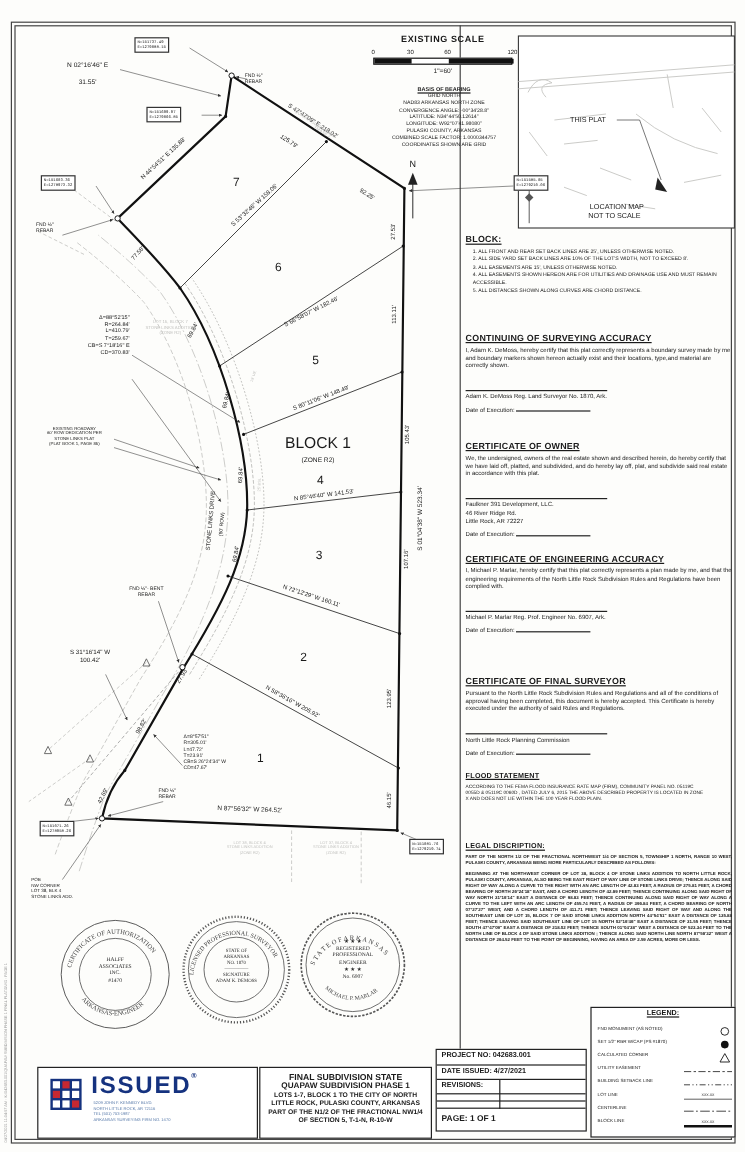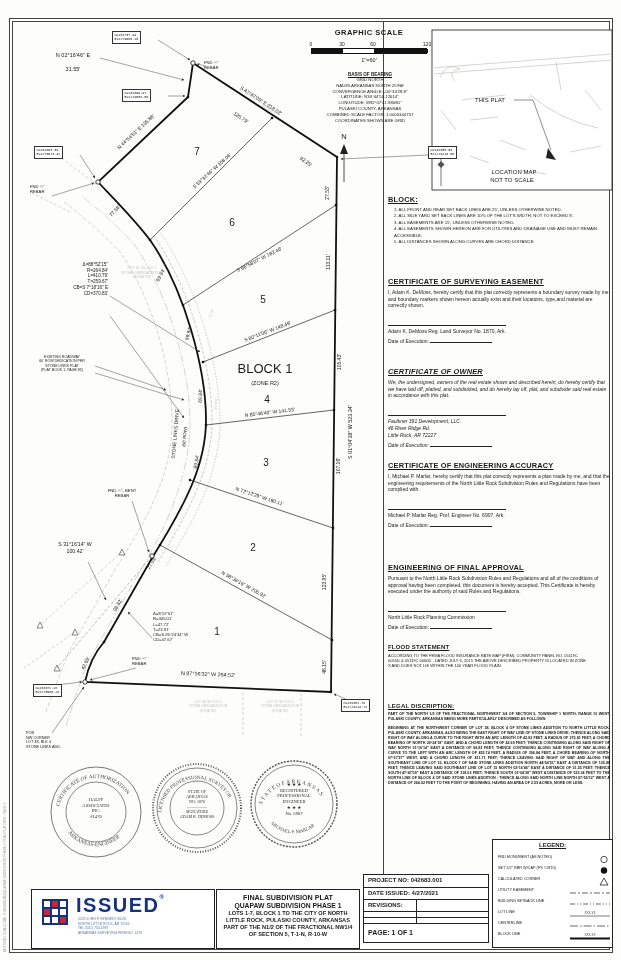--- a/index.html
+++ b/index.html
@@ -229,21 +229,21 @@
       <g>
         <line x1="441" y1="152" x2="441" y2="186" stroke="#555" stroke-width="0.8"></line>
         <rect x="438.5" y="162" width="5" height="5" transform="rotate(45 441 164.5)" fill="#555"></rect>
       </g>
       <text class="svgt" x="514" y="174" font-size="6" text-anchor="middle">LOCATION MAP</text>
       <text class="svgt" x="512" y="182" font-size="6" text-anchor="middle">NOT TO SCALE</text>
     </g>
   </svg>
 
   <div class="abs" style="left:305px;top:28px;width:128px;height:42px;">
-    <div class="abs" style="left:0;top:0;width:128px;text-align:center;font-size:7.5px;font-weight:bold;letter-spacing:.5px;">GRAPHIC SCALE</div>
+    <div class="abs" style="left:0;top:0;width:128px;text-align:center;font-size:7.5px;font-weight:bold;letter-spacing:.5px;">EXISTING SCALE</div>
     <div class="abs" style="left:6px;top:13px;font-size:5px;transform:translateX(-50%);">0</div>
     <div class="abs" style="left:37px;top:13px;font-size:5px;transform:translateX(-50%);">30</div>
     <div class="abs" style="left:68px;top:13px;font-size:5px;transform:translateX(-50%);">60</div>
     <div class="abs" style="left:122px;top:13px;font-size:5px;transform:translateX(-50%);">120</div>
     <div class="abs" style="left:6px;top:20px;width:116px;height:6px;border:0.8px solid #111;box-sizing:border-box;background:#fff;">
       <div class="abs" style="left:0;top:0;width:31px;height:100%;background:#111;"></div>
       <div class="abs" style="left:62px;top:0;width:54px;height:100%;background:#111;"></div>
     </div>
     <div class="abs" style="left:0;top:29px;width:128px;text-align:center;font-size:5.5px;">1"=60'</div>
   </div>
@@ -333,47 +333,47 @@
     <div class="sec" style="top:195px;">
       <h3>BLOCK:</h3>
       <div class="note">1.   ALL FRONT AND REAR SET BACK LINES ARE 25', UNLESS OTHERWISE NOTED.</div>
       <div class="note">2.   ALL SIDE YARD SET BACK LINES ARE 10% OF THE LOT'S WIDTH, NOT TO EXCEED 8'.</div>
       <div class="note">3.   ALL EASEMENTS ARE 15', UNLESS OTHERWISE NOTED.</div>
       <div class="note">4.   ALL EASEMENTS SHOWN HEREON ARE FOR UTILITIES AND DRAINAGE USE AND MUST REMAIN ACCESSIBLE.</div>
       <div class="note">5.   ALL DISTANCES SHOWN ALONG CURVES ARE CHORD DISTANCE.</div>
     </div>
 
     <div class="sec" style="top:277px;">
-      <h3>CERTIFICATE OF SURVEYING EASEMENT</h3>
+      <h3>CONTINUING OF SURVEYING ACCURACY</h3>
       <div class="body5">I, Adam K. DeMoss, hereby certify that this plat correctly represents a boundary survey made by me and boundary markers shown hereon actually exist and their locations, type,and material are correctly shown.</div>
       <div class="sigline"></div>
       <div class="sig">Adam K. DeMoss Reg. Land Surveyor No. 1870, Ark.</div>
       <div class="dateline"><span>Date of Execution:</span> <span class="dash"></span></div>
     </div>
 
-    <div class="sec" style="top:367px;font-style:italic;">
+    <div class="sec" style="top:367px;">
       <h3>CERTIFICATE OF OWNER</h3>
       <div class="body5">We, the undersigned, owners of the real estate shown and described herein, do hereby certify that we have laid off, platted, and subdivided, and do hereby lay off, plat, and subdivide said real estate in accordance with this plat.</div>
       <div class="sigline"></div>
       <div class="sig">Faulkner 391 Development, LLC.</div>
       <div class="sig">46 River Ridge Rd.</div>
       <div class="sig">Little Rock, AR 72227</div>
       <div class="dateline"><span>Date of Execution:</span> <span class="dash"></span></div>
     </div>
 
     <div class="sec" style="top:461px;">
       <h3>CERTIFICATE OF ENGINEERING ACCURACY</h3>
       <div class="body5">I, Michael P. Marlar, hereby certify that this plat correctly represents a plan made by me, and that the engineering requirements of the North Little Rock Subdivision Rules and Regulations have been complied with.</div>
       <div class="sigline"></div>
       <div class="sig">Michael P. Marlar Reg. Prof. Engineer No. 6907, Ark.</div>
       <div class="dateline"><span>Date of Execution:</span> <span class="dash"></span></div>
     </div>
 
     <div class="sec" style="top:563px;">
-      <h3>ENGINEERING OF FINAL APPROVAL</h3>
+      <h3>CERTIFICATE OF FINAL SURVEYOR</h3>
       <div class="body5">Pursuant to the North Little Rock Subdivision Rules and Regulations and all of the conditions of approval having been completed, this document is hereby accepted.  This Certificate is hereby executed under the authority of said Rules and Regulations.</div>
       <div class="sigline"></div>
       <div class="sig">North Little Rock Planning Commission</div>
       <div class="dateline"><span>Date of Execution:</span> <span class="dash"></span></div>
     </div>
 
     <div class="sec" style="top:644px;">
       <h3 style="font-size:6px;">FLOOD STATEMENT</h3>
       <div class="body4" style="width:200px;">ACCORDING TO THE FEMA FLOOD INSURANCE RATE MAP (FIRM), COMMUNITY PANEL NO.  05119C 0055D &amp; 05119C 0060D , DATED JULY 6, 2015 THE ABOVE DESCRIBED PROPERTY IS LOCATED IN  ZONE X  AND DOES NOT  LIE WITHIN THE 100 YEAR FLOOD PLAIN.</div>
     </div>
@@ -448,21 +448,21 @@
     <div class="abs halff" style="left:44px;top:4px;">
       <span>ISSUED</span><span style="font-size:6px;vertical-align:top;">®</span>
     </div>
     <div class="abs addr pre" style="left:46px;top:27px;">5209 JOHN F. KENNEDY BLVD.
 NORTH LITTLE ROCK, AR 72116
 TEL (501) 753-1987
 ARKANSAS SURVEYING FIRM NO. 1470</div>
   </div>
 
   <div class="tbbox" style="left:216px;top:889px;width:142px;height:58px;">
-    <div class="tl" style="font-size:7.2px;margin-top:3px;">FINAL SUBDIVISION PLAT</div>
+    <div class="tl" style="font-size:7.2px;margin-top:3px;">FINAL SUBDIVISION STATE</div>
     <div class="tl" style="font-size:6.8px;">QUAPAW SUBDIVISION PHASE 1</div>
     <div class="tl" style="font-size:5.6px;">LOTS 1-7, BLOCK 1 TO THE CITY OF NORTH</div>
     <div class="tl" style="font-size:5.6px;">LITTLE ROCK, PULASKI COUNTY, ARKANSAS</div>
     <div class="tl" style="font-size:5.6px;">PART OF THE N1/2 OF THE  FRACTIONAL NW1/4</div>
     <div class="tl" style="font-size:5.6px;">OF SECTION 5, T-1-N, R-10-W</div>
   </div>
 
   <div class="tbbox" style="left:363px;top:874px;width:124px;height:67px;">
     <div class="prow" style="top:0;height:13px;">PROJECT NO:  042683.001</div>
     <div class="prow" style="top:13px;height:12px;">DATE ISSUED:  4/27/2021</div>

